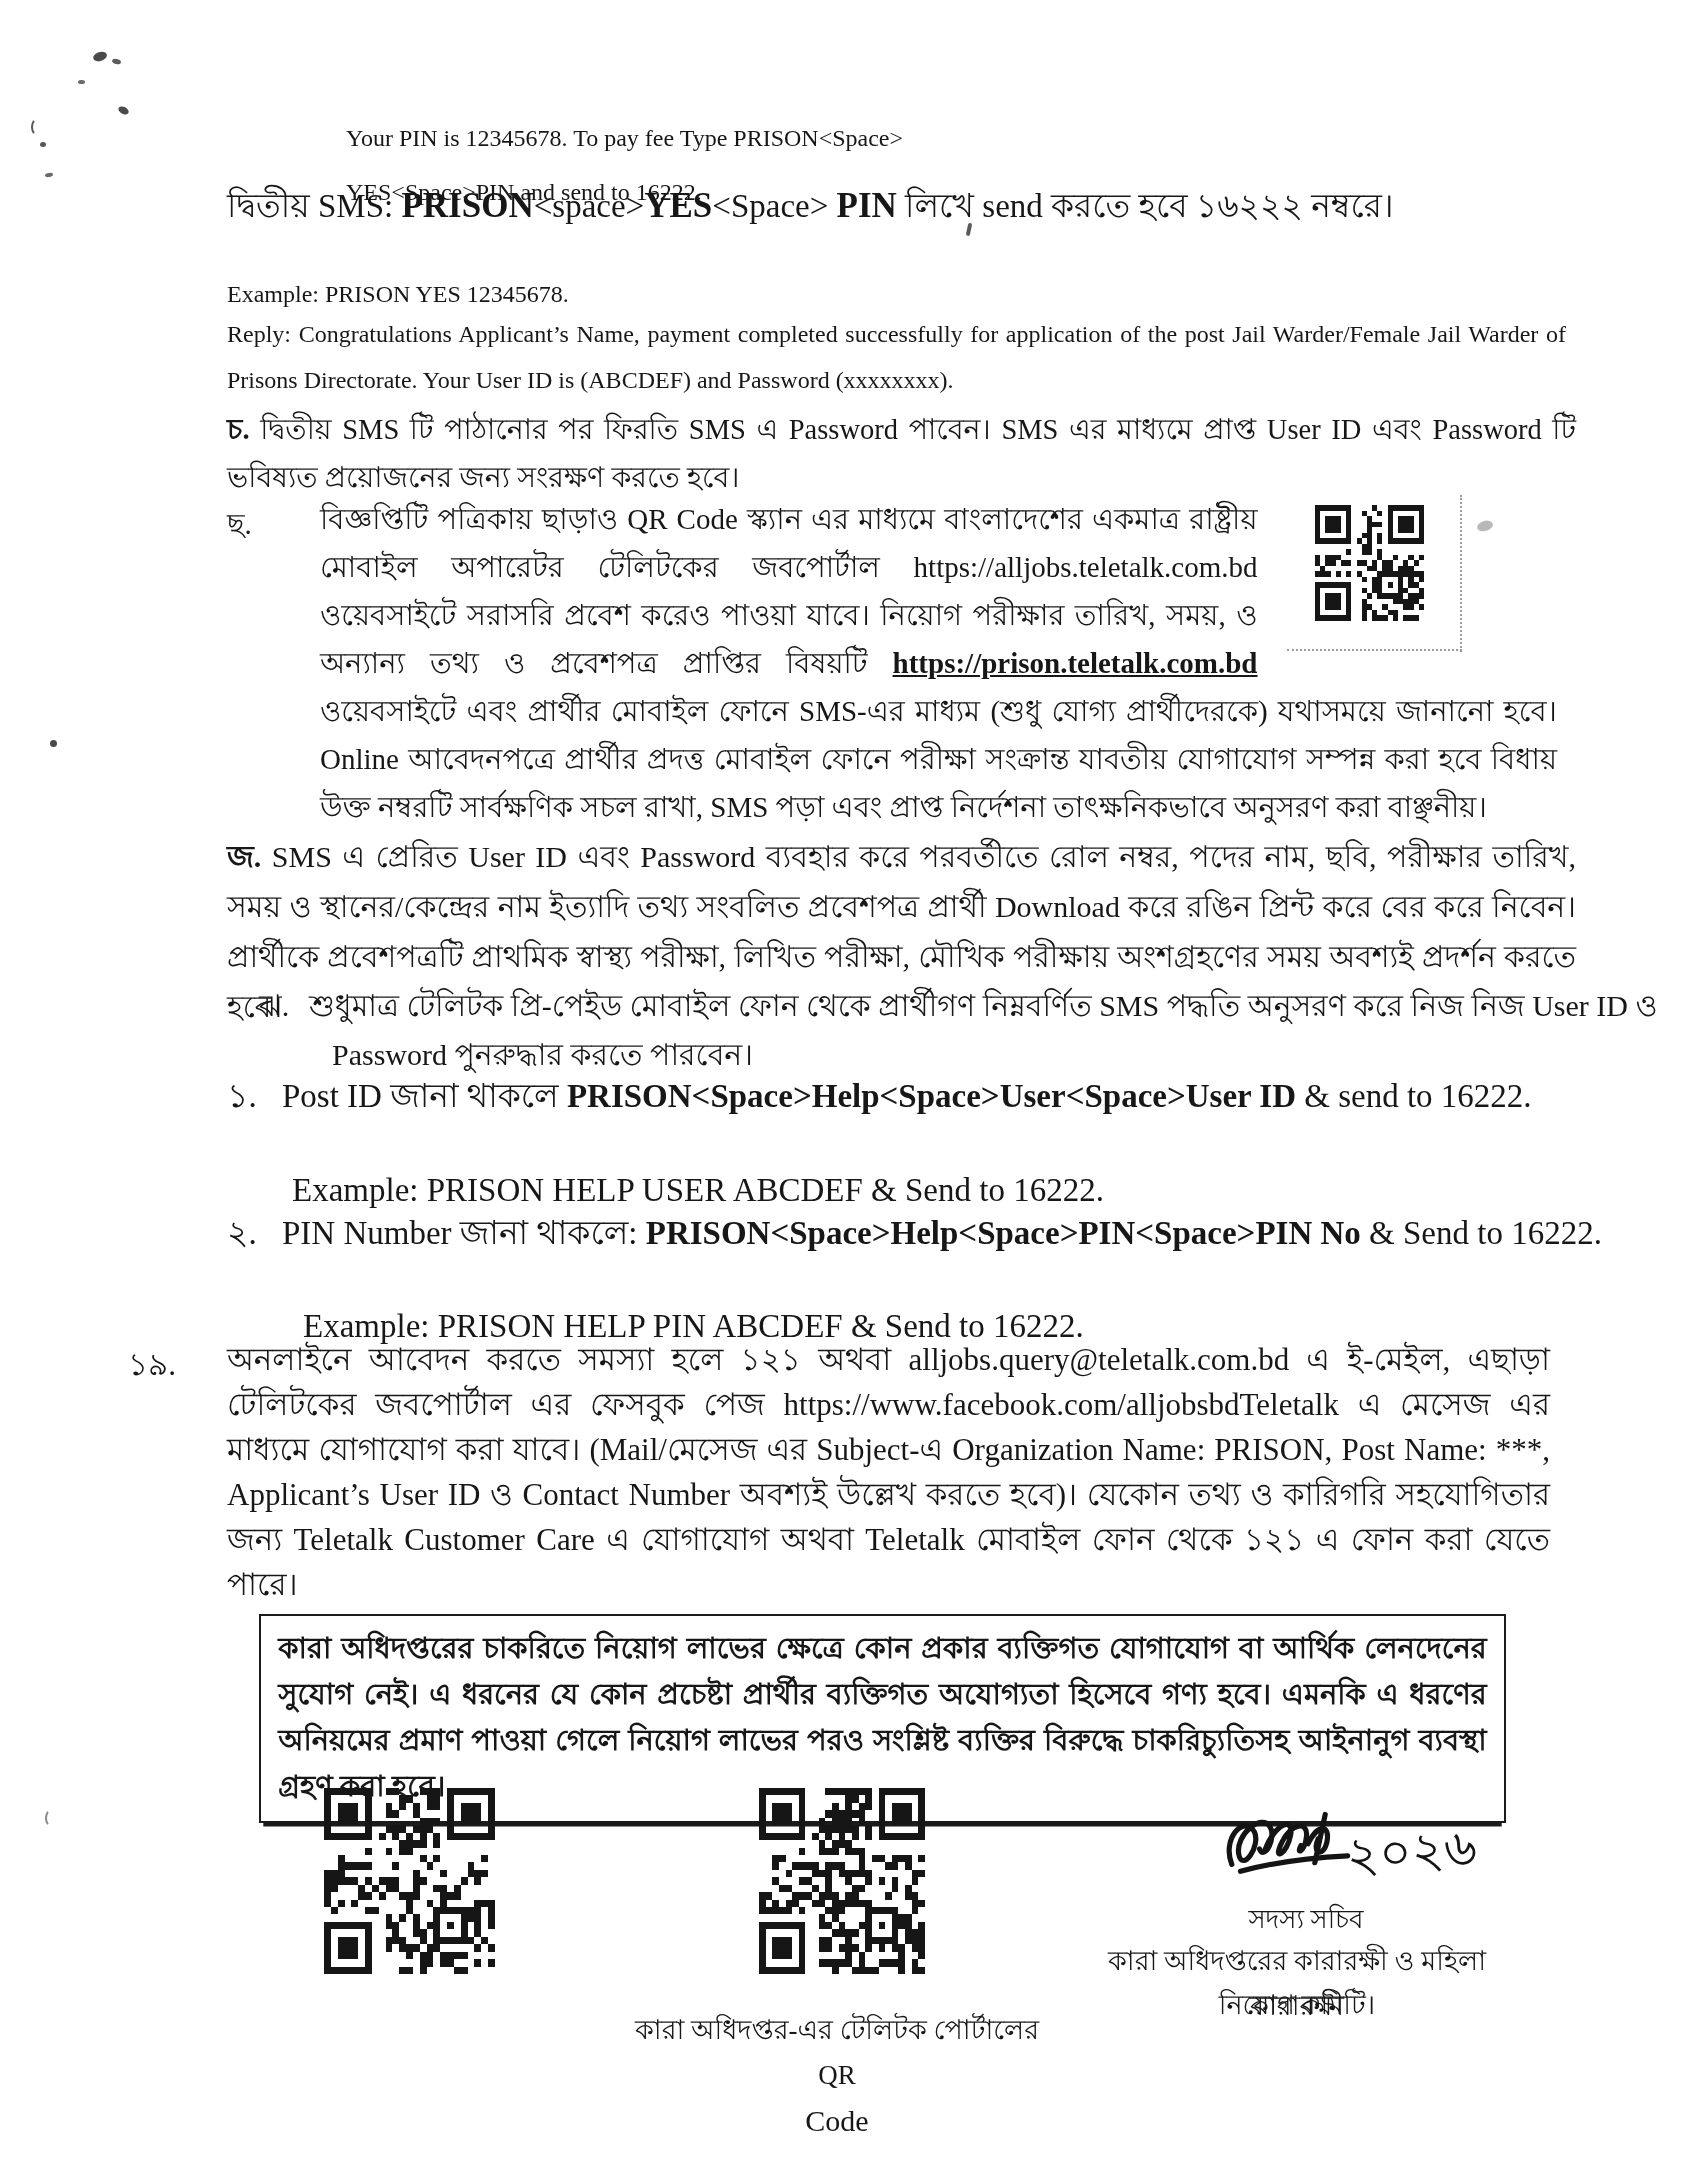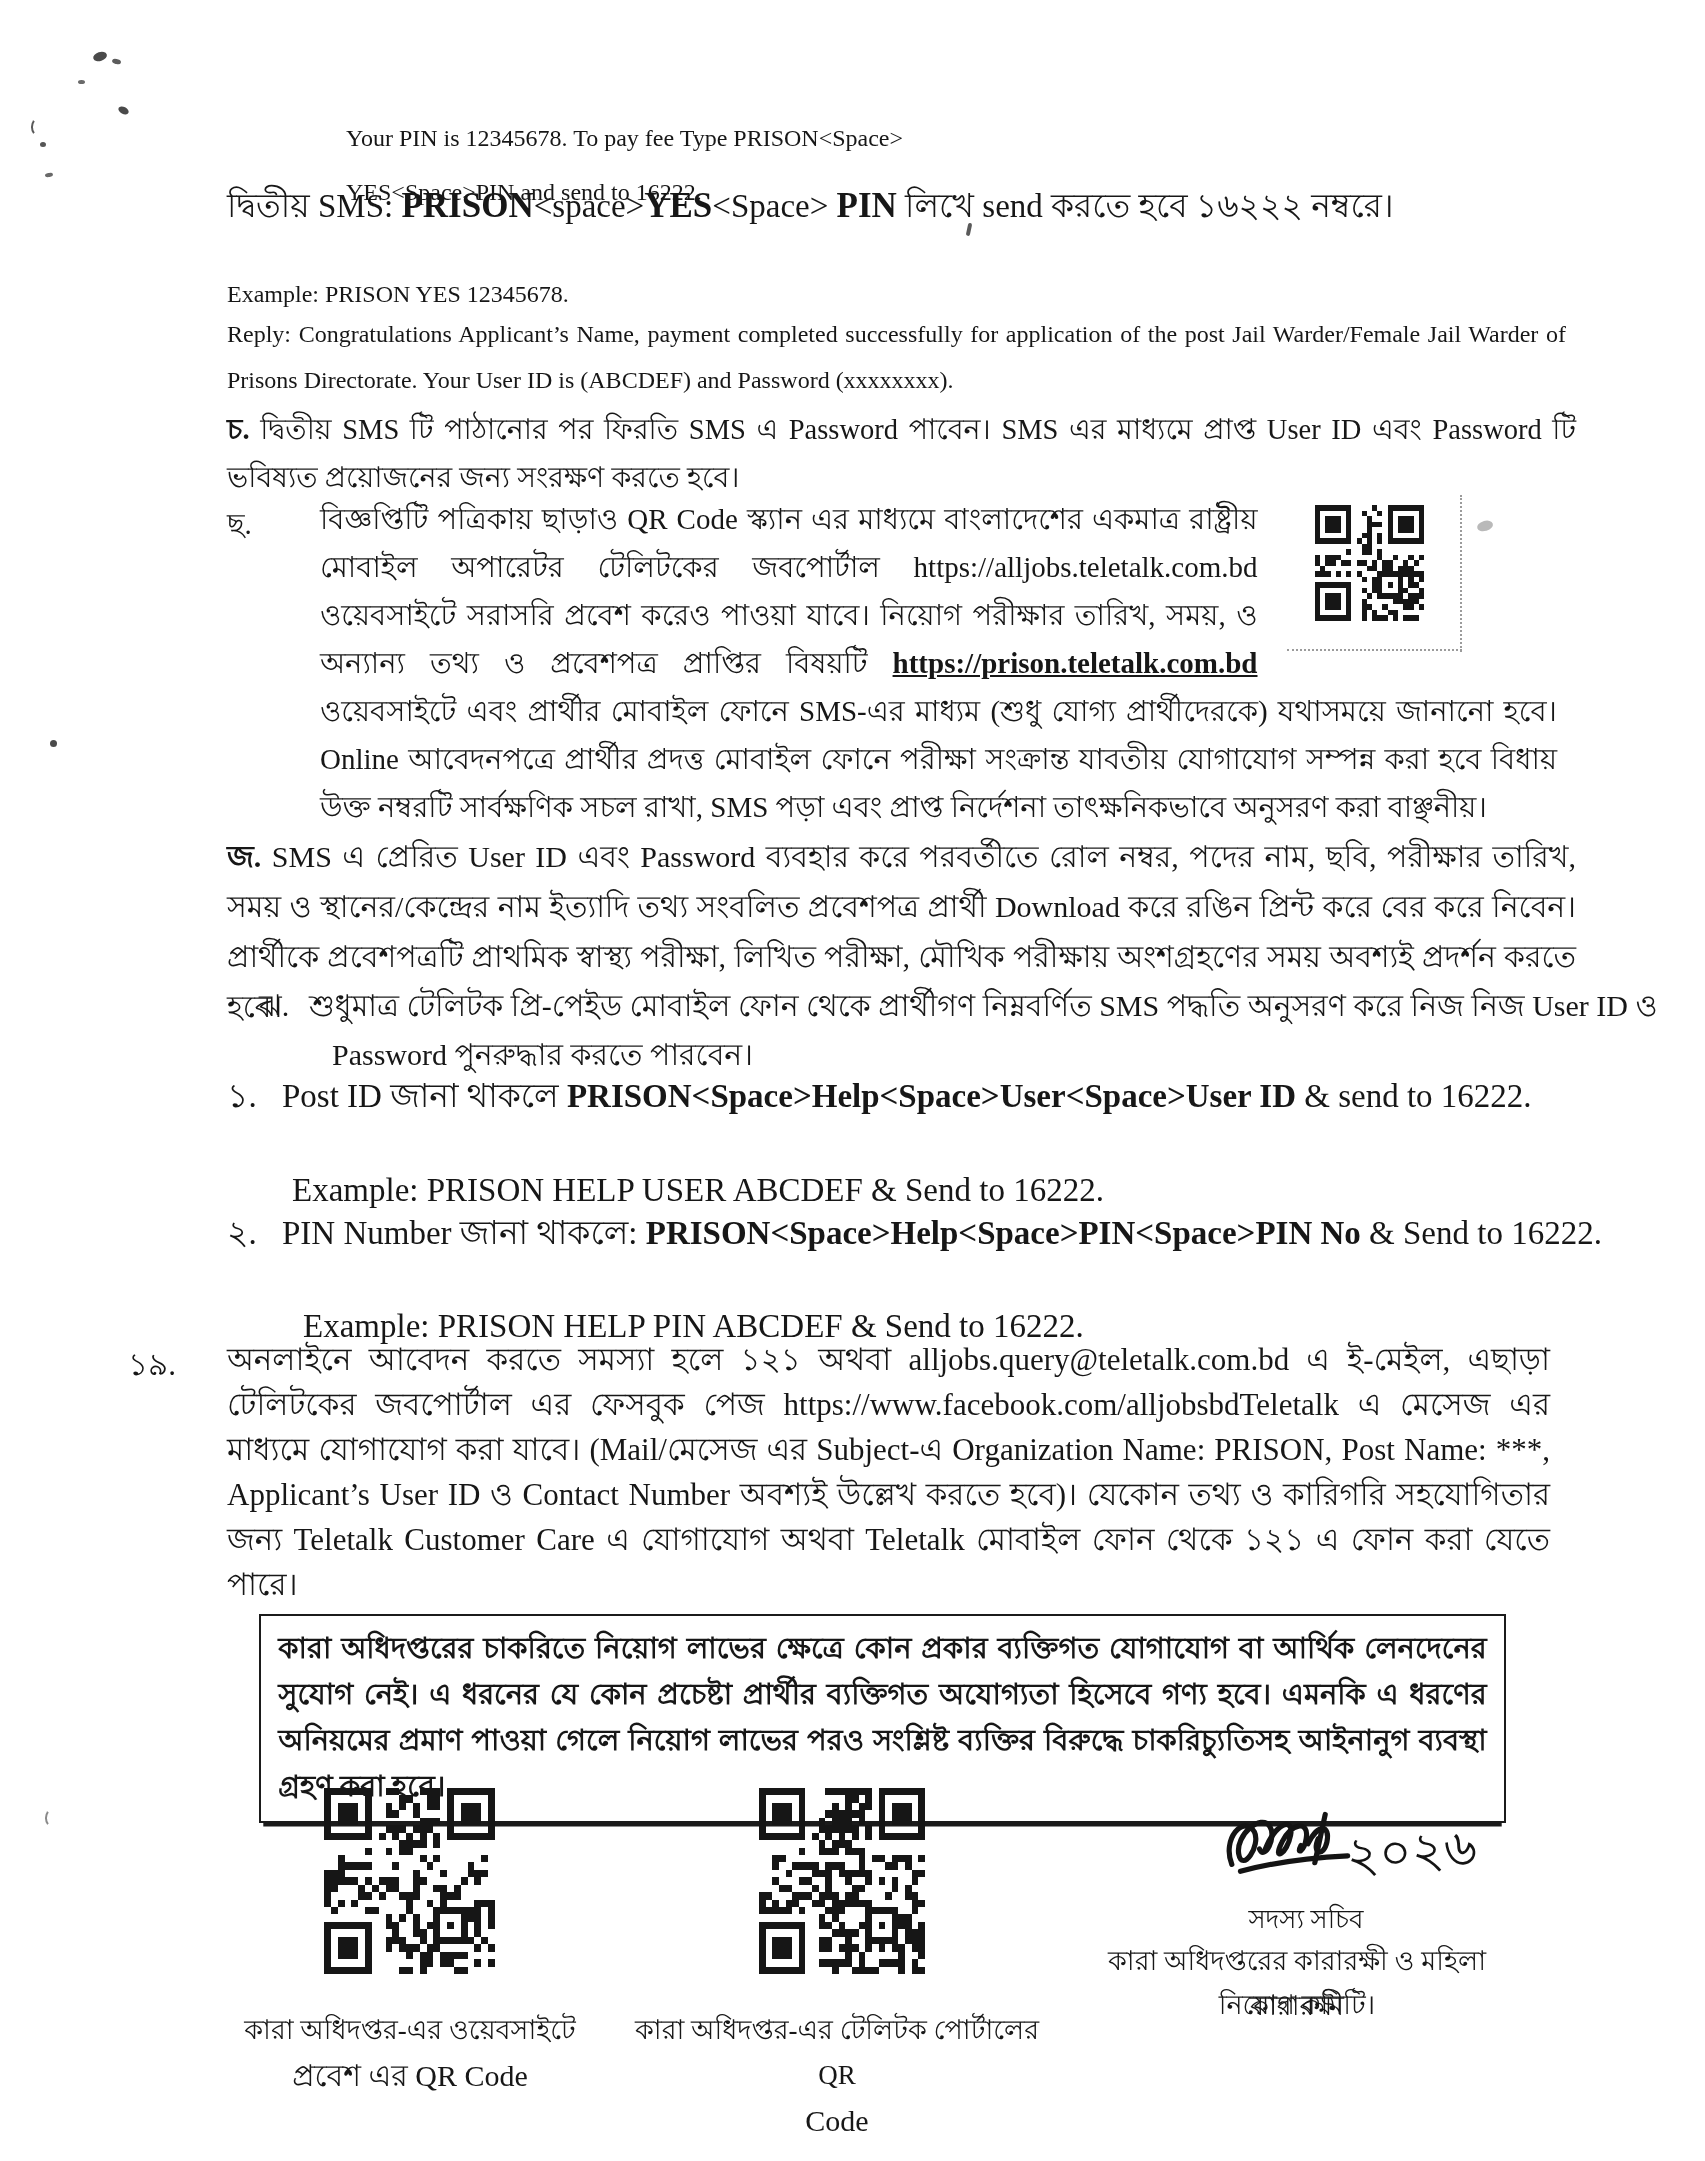--- a/index.html
+++ b/index.html
@@ -914,24 +914,20 @@
         <rect x="14" y="24" width="1" height="1" fill="#161616"></rect>
         <rect x="15" y="24" width="1" height="1" fill="#161616"></rect>
         <rect x="16" y="24" width="1" height="1" fill="#161616"></rect>
         <rect x="17" y="24" width="1" height="1" fill="#161616"></rect>
         <rect x="21" y="24" width="1" height="1" fill="#161616"></rect>
         <rect x="23" y="24" width="1" height="1" fill="#161616"></rect>
         <rect x="24" y="24" width="1" height="1" fill="#161616"></rect>
       </svg>
     </div>
 
-  <div class="abs center" style="left:232px;top:2008px;width:356px;">
-    <div class="caption-bn">কারা অধিদপ্তর-এর ওয়েবসাইটে</div>
-    <div class="caption-en">প্রবেশ এর QR Code</div>
-  </div>
   <div class="abs center" style="left:619px;top:2008px;width:436px;">
     <div class="caption-bn">কারা অধিদপ্তর-এর টেলিটক পোর্টালের QR</div>
     <div class="caption-en">Code</div>
   </div>
 
   <div class="abs sig" style="left:1218px;top:1799px;width:268px;height:99px;">
     <svg viewBox="0 0 310 115" preserveAspectRatio="none">
       <g fill="none" stroke="#141414" stroke-width="6" stroke-linecap="round">
         <path d="M16 76 C4 46 30 18 42 38 C50 54 28 86 24 64 C20 42 50 16 60 32 C68 44 54 72 48 58"></path>
         <path d="M54 60 C66 28 88 20 84 42 C80 64 62 74 74 50 C84 28 106 24 102 46 C100 60 90 66 96 54"></path>

